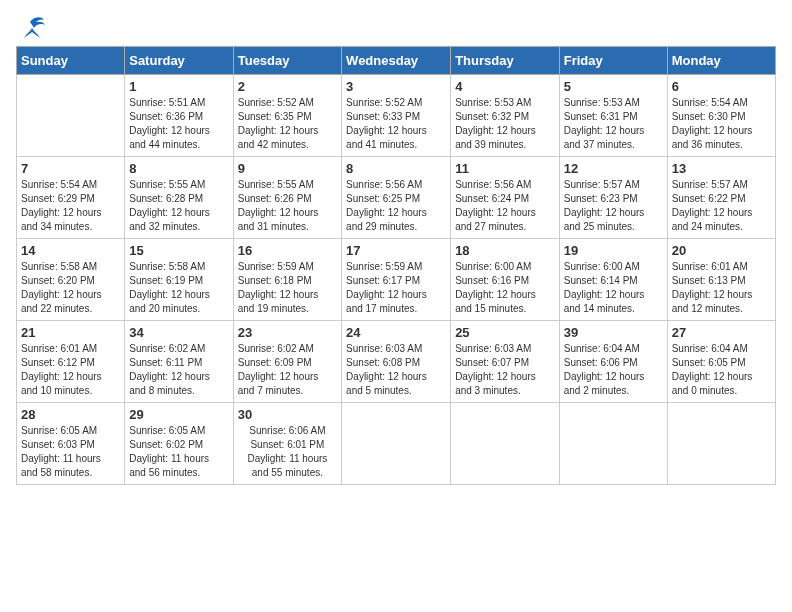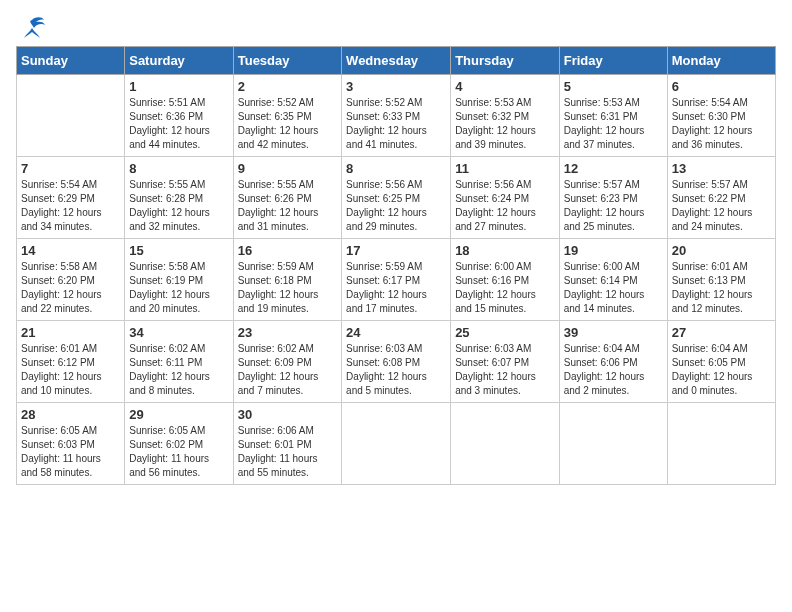--- a/index.html
+++ b/index.html
@@ -329,21 +329,21 @@
         </td>
         <td>
           <div class="day-number">29</div>
           <div class="day-info" style="white-space: pre-line;">Sunrise: 6:05 AM
 Sunset: 6:02 PM
 Daylight: 11 hours
 and 56 minutes.</div>
         </td>
         <td>
           <div class="day-number">30</div>
-          <div class="day-info" style="white-space: pre-line;">Sunrise: 6:06 AM
+          <div class="day-info" style="white-space: pre-line; text-align: center;">Sunrise: 6:06 AM
 Sunset: 6:01 PM
 Daylight: 11 hours
 and 55 minutes.</div>
         </td>
         <td class="empty-cell"></td>
         <td class="empty-cell"></td>
         <td class="empty-cell"></td>
         <td class="empty-cell"></td>
       </tr>
     </tbody>

